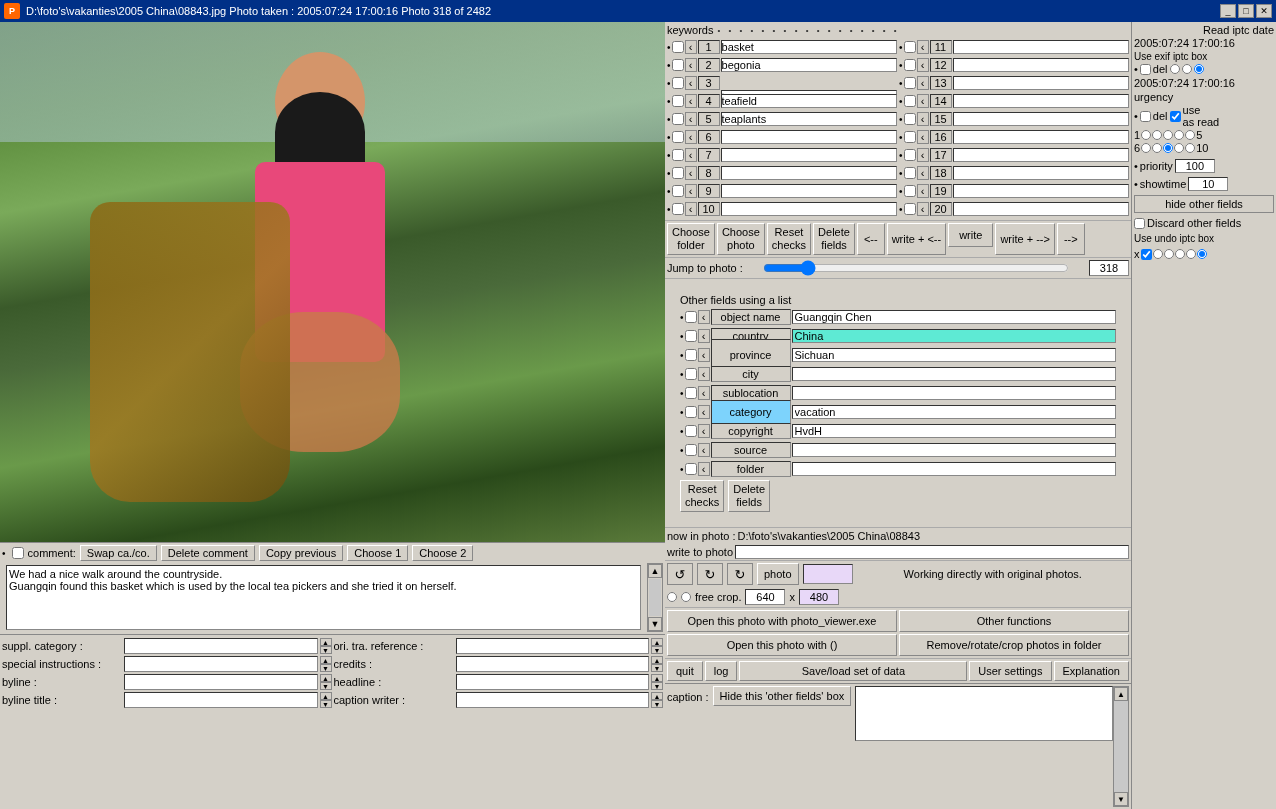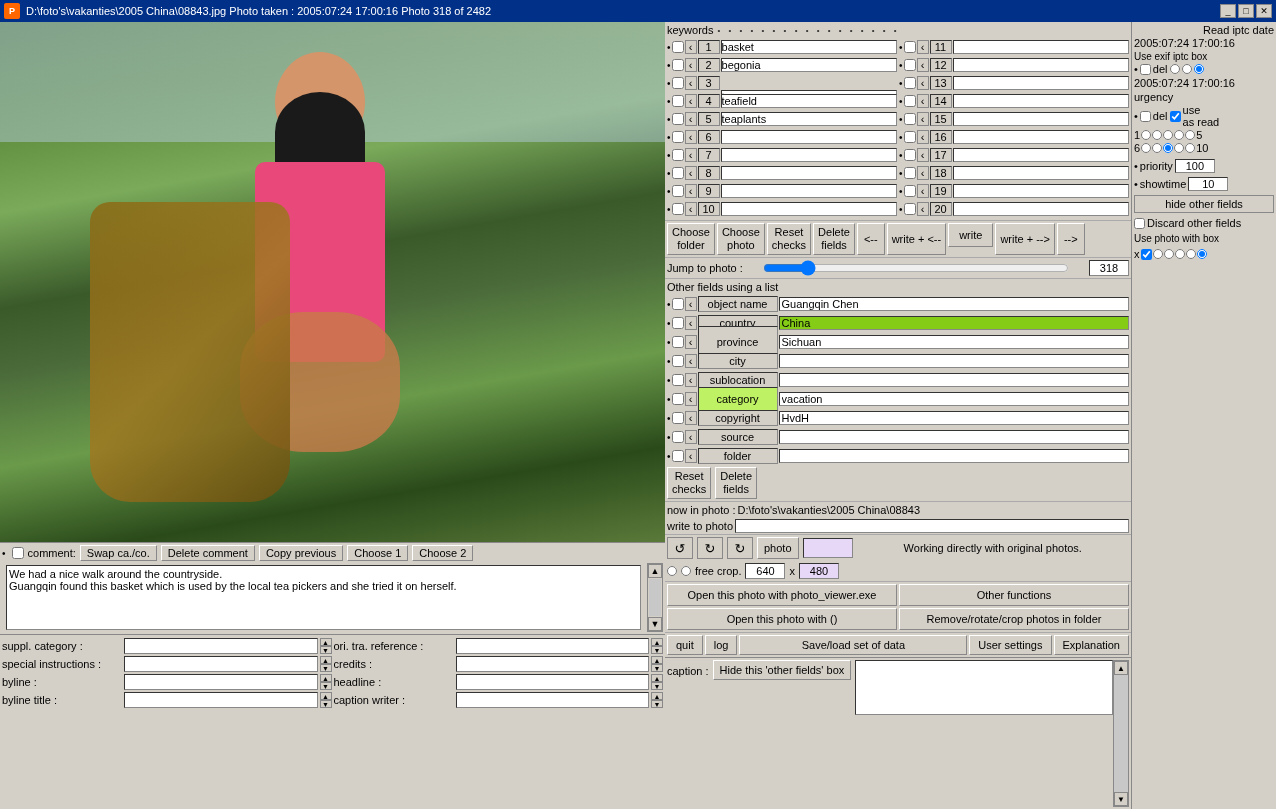--- a/index.html
+++ b/index.html
@@ -468,36 +468,36 @@
         <button class="kw-action-btn" style="height:32px;">write + --&gt;</button>
         <button class="kw-action-btn" style="height:32px;padding:2px 6px;">--&gt;</button>
       </div>
 
       <div style="display:flex;align-items:center;gap:20px;padding:2px;background:#d4d0c8;border-top:1px solid #aaa;">
         <span style="font-size:11px;">Jump to photo :</span>
         <input type="range" min="1" max="2482" value="318" style="flex: 1 1 0%; height: 16px;">
         <input type="text" value="318" style="width: 40px; height: 16px; border: 1px inset rgb(136, 136, 136); font-size: 11px; text-align: center;">
       </div>
 
-      <div style="padding:2px;background:#d4d0c8;border-top:1px solid #aaa;">
+      <div style="padding:15px;background:#d4d0c8;border-top:1px solid #aaa;">
         <div style="font-size:11px;margin-bottom:2px;">Other fields using a list</div>
         <div id="other-fields-list">
         <div style="display: flex; align-items: center; gap: 1px; height: 18px; margin-bottom: 1px;">
               <span style="font-size: 10px;">•</span>
               <input type="checkbox" style="width: 12px; height: 12px;">
               <div style="width: 12px; height: 14px; background: rgb(212, 208, 200); border: 1px solid rgb(136, 136, 136); font-size: 11px; display: flex; align-items: center; justify-content: center; cursor: pointer; flex-shrink: 0;">‹</div>
               <button style="width: 80px; height: 16px; background: rgb(212, 208, 200); border: 1px inset rgb(136, 136, 136); font-size: 11px; text-align: center; cursor: pointer;">object name</button>
               <input type="text" value="Guangqin Chen" style="flex: 1 1 0%; height: 14px; border: 1px inset rgb(136, 136, 136); background: white; font-size: 11px; padding: 0px 2px;">
             </div>
             <div style="display: flex; align-items: center; gap: 1px; height: 18px; margin-bottom: 1px;">
               <span style="font-size: 10px;">•</span>
               <input type="checkbox" style="width: 12px; height: 12px;">
               <div style="width: 12px; height: 14px; background: rgb(212, 208, 200); border: 1px solid rgb(136, 136, 136); font-size: 11px; display: flex; align-items: center; justify-content: center; cursor: pointer; flex-shrink: 0;">‹</div>
               <button style="width: 80px; height: 16px; background: rgb(212, 208, 200); border: 1px inset rgb(136, 136, 136); font-size: 11px; text-align: center; cursor: pointer;">country</button>
-              <input type="text" value="China" style="flex: 1 1 0%; height: 14px; border: 1px inset rgb(136, 136, 136); background: #84cc16; font-size: 11px; padding: 0px 2px;">
+              <input type="text" value="China" style="flex: 1 1 0%; height: 14px; border: 1px inset rgb(136, 136, 136); background: #5eead4; font-size: 11px; padding: 0px 2px;">
             </div>
             <div style="display: flex; align-items: center; gap: 1px; height: 18px; margin-bottom: 1px;">
               <span style="font-size: 10px;">•</span>
               <input type="checkbox" style="width: 12px; height: 12px;">
               <div style="width: 12px; height: 14px; background: rgb(212, 208, 200); border: 1px solid rgb(136, 136, 136); font-size: 11px; display: flex; align-items: center; justify-content: center; cursor: pointer; flex-shrink: 0;">‹</div>
               <button style="width: 80px; height: 33px; background: rgb(212, 208, 200); border: 1px inset rgb(136, 136, 136); font-size: 11px; text-align: center; cursor: pointer;">province</button>
               <input type="text" value="Sichuan" style="flex: 1 1 0%; height: 14px; border: 1px inset rgb(136, 136, 136); background: white; font-size: 11px; padding: 0px 2px;">
             </div>
             <div style="display: flex; align-items: center; gap: 1px; height: 18px; margin-bottom: 1px;">
               <span style="font-size: 10px;">•</span>
@@ -510,21 +510,21 @@
               <span style="font-size: 10px;">•</span>
               <input type="checkbox" style="width: 12px; height: 12px;">
               <div style="width: 12px; height: 14px; background: rgb(212, 208, 200); border: 1px solid rgb(136, 136, 136); font-size: 11px; display: flex; align-items: center; justify-content: center; cursor: pointer; flex-shrink: 0;">‹</div>
               <button style="width: 80px; height: 16px; background: rgb(212, 208, 200); border: 1px inset rgb(136, 136, 136); font-size: 11px; text-align: center; cursor: pointer;">sublocation</button>
               <input type="text" style="flex: 1 1 0%; height: 14px; border: 1px inset rgb(136, 136, 136); background: white; font-size: 11px; padding: 0px 2px;">
             </div>
             <div style="display: flex; align-items: center; gap: 1px; height: 18px; margin-bottom: 1px;">
               <span style="font-size: 10px;">•</span>
               <input type="checkbox" style="width: 12px; height: 12px;">
               <div style="width: 12px; height: 14px; background: rgb(212, 208, 200); border: 1px solid rgb(136, 136, 136); font-size: 11px; display: flex; align-items: center; justify-content: center; cursor: pointer; flex-shrink: 0;">‹</div>
-              <button style="width: 80px; height: 24px; background: #bef264; border: 1px inset rgb(136, 136, 136); font-size: 11px; text-align: center; cursor: pointer;">category</button>
+              <button style="width: 80px; height: 24px; background: #7dd3fc; border: 1px inset rgb(136, 136, 136); font-size: 11px; text-align: center; cursor: pointer;">category</button>
               <input type="text" value="vacation" style="flex: 1 1 0%; height: 14px; border: 1px inset rgb(136, 136, 136); background: white; font-size: 11px; padding: 0px 2px;">
             </div>
             <div style="display: flex; align-items: center; gap: 1px; height: 18px; margin-bottom: 1px;">
               <span style="font-size: 10px;">•</span>
               <input type="checkbox" style="width: 12px; height: 12px;">
               <div style="width: 12px; height: 14px; background: rgb(212, 208, 200); border: 1px solid rgb(136, 136, 136); font-size: 11px; display: flex; align-items: center; justify-content: center; cursor: pointer; flex-shrink: 0;">‹</div>
               <button style="width: 80px; height: 16px; background: rgb(212, 208, 200); border: 1px inset rgb(136, 136, 136); font-size: 11px; text-align: center; cursor: pointer;">copyright</button>
               <input type="text" value="HvdH" style="flex: 1 1 0%; height: 14px; border: 1px inset rgb(136, 136, 136); background: white; font-size: 11px; padding: 0px 2px;">
             </div>
             <div style="display: flex; align-items: center; gap: 1px; height: 18px; margin-bottom: 1px;">
@@ -670,21 +670,21 @@
       </div>
 
       <button class="hide-btn" style="margin:2px 0;">hide other fields</button>
 
       <div style="display:flex;align-items:center;gap:2px;margin:2px 0;">
         <input type="checkbox" style="width: 11px; height: 11px;">
         <span>Discard other fields</span>
       </div>
 
       <div style="margin:2px 0;font-size:10px;">
-        <span>Use  photo  with  box</span>
+        <span>Use  undo  iptc  box</span>
       </div>
       <div style="display:flex;align-items:center;gap:1px;margin:2px 0;">
         <span>x</span>
         <input type="checkbox" checked="" style="width: 11px; height: 11px;">
         <input type="radio" name="photo_iptc" style="width: 10px; height: 10px;">
         <input type="radio" name="photo_iptc" style="width: 10px; height: 10px;">
         <input type="radio" name="photo_iptc" style="width: 10px; height: 10px;">
         <input type="radio" name="photo_iptc" style="width: 10px; height: 10px;">
         <input type="radio" name="photo_iptc" checked="" style="width: 10px; height: 10px;">
       </div>

